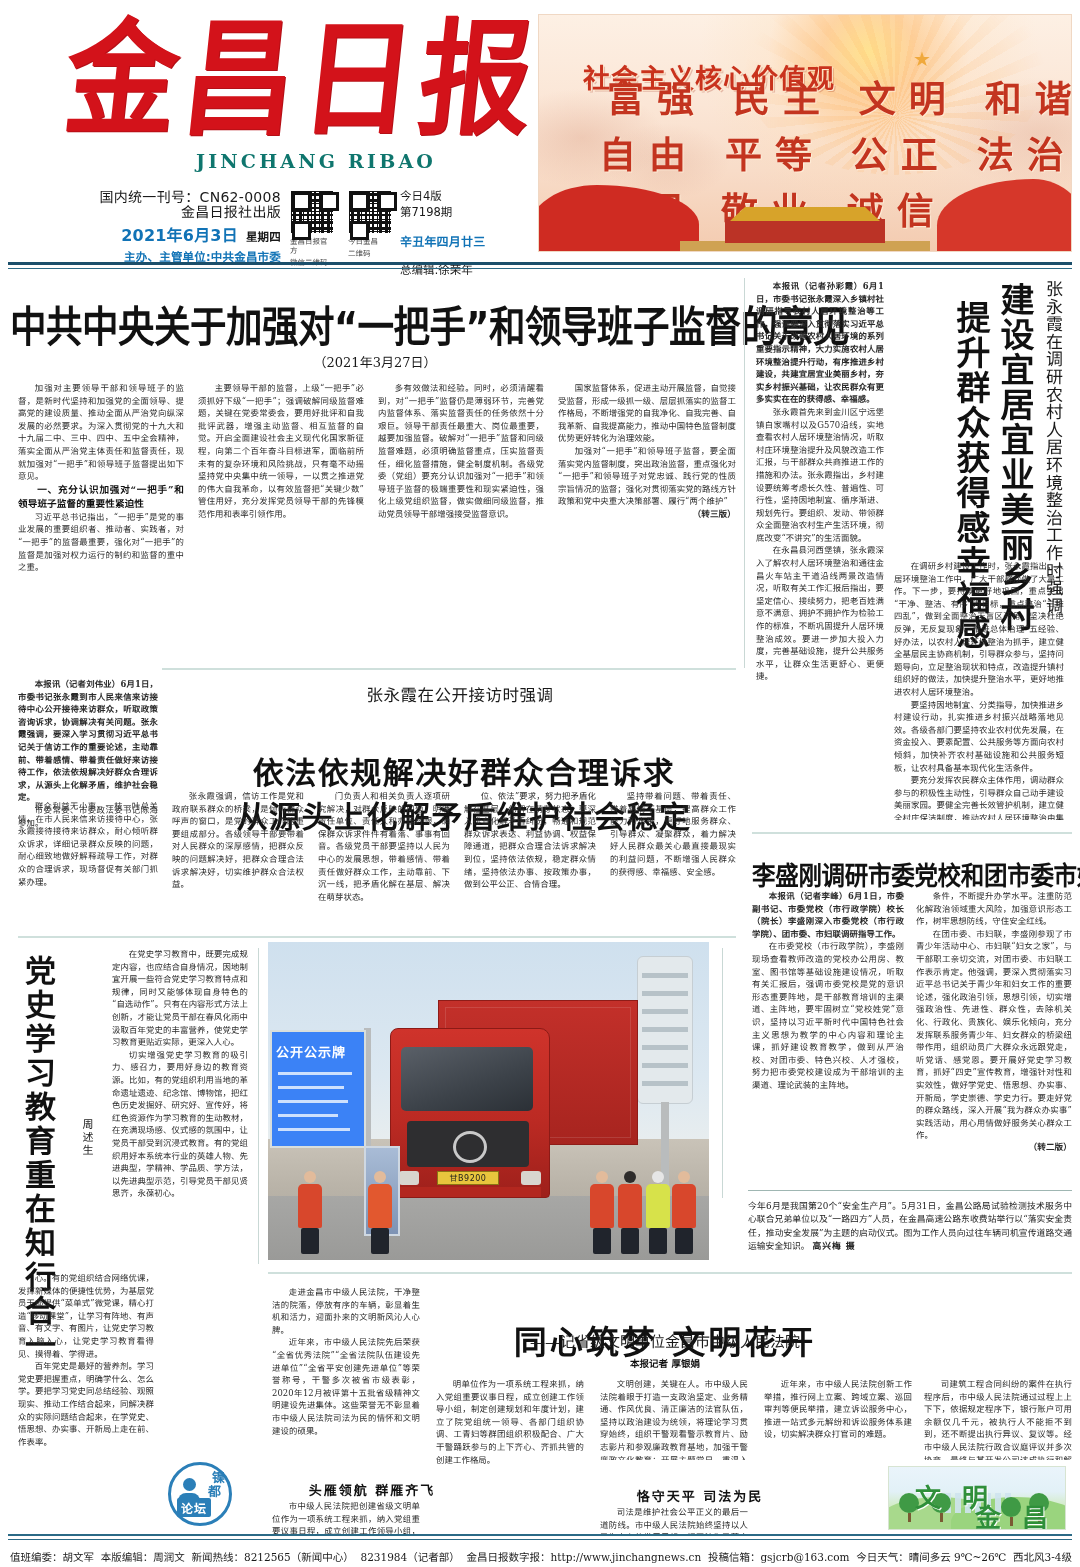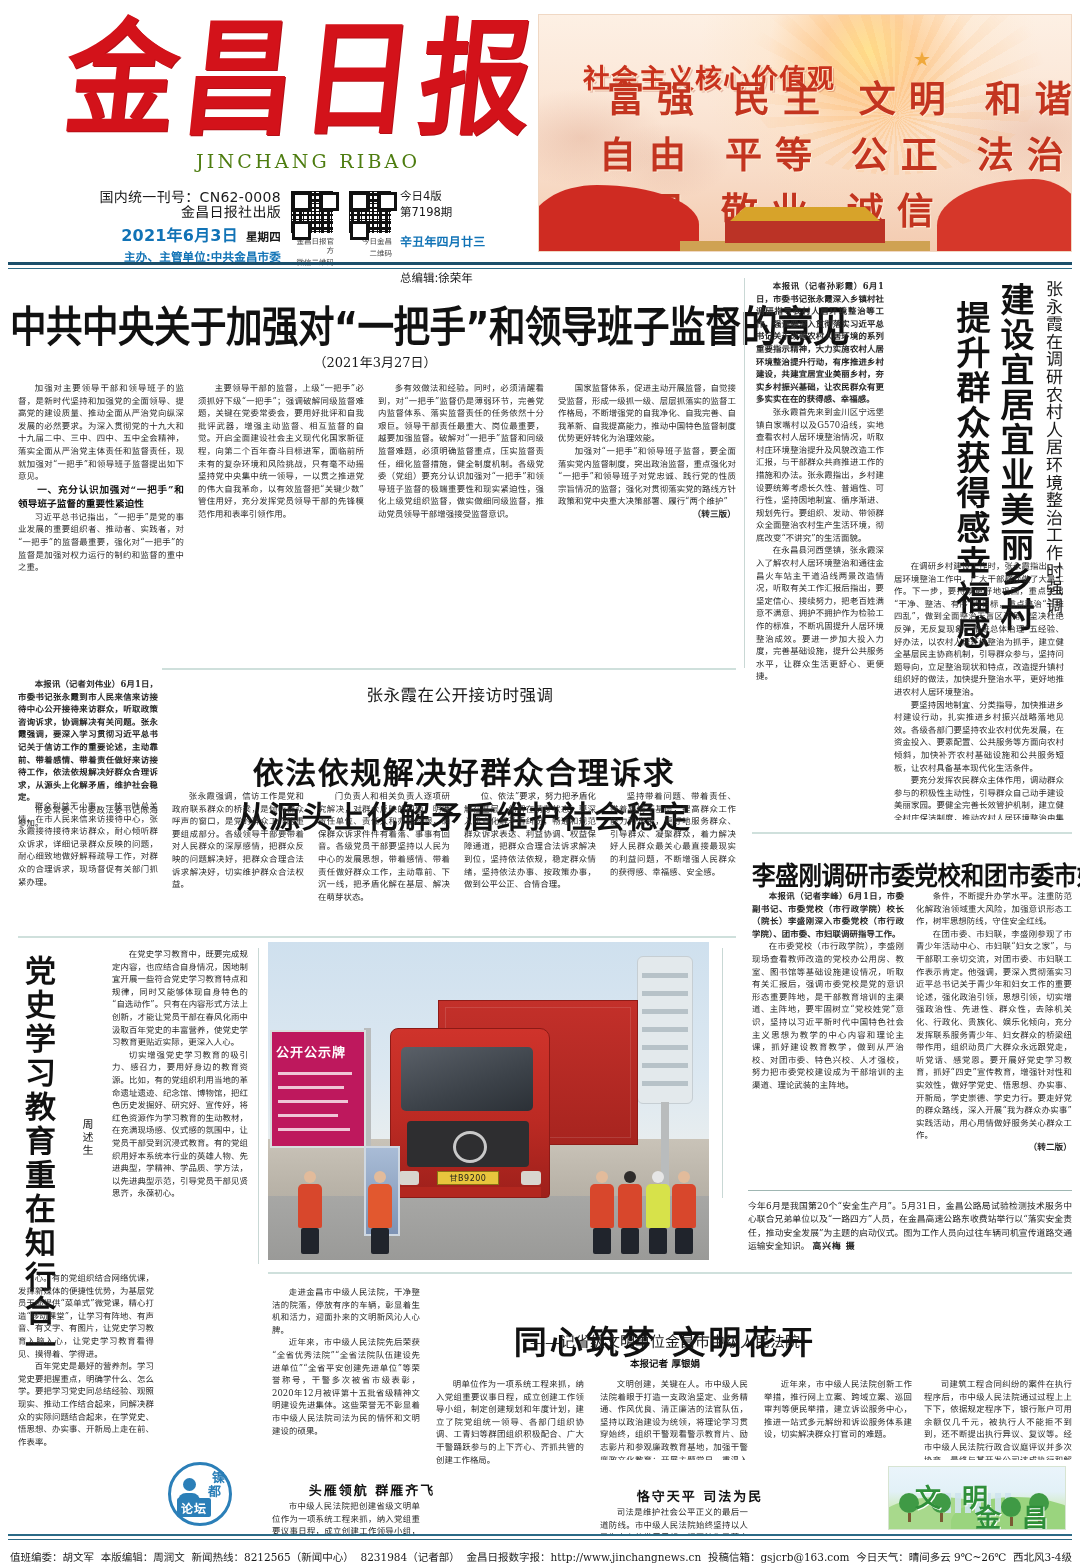--- a/index.html
+++ b/index.html
@@ -21,33 +21,33 @@
     color: #d3121a;
     font-family: "DejaVu Serif", "Liberation Serif", serif;
     font-size: 112px; font-weight: 700; line-height: 145px;
     letter-spacing: 6px;
     white-space: nowrap;
     transform: skewX(-6deg) scaleY(1.12);
     text-shadow: 1px 1px 0 #b50f16;
   }
   .logo-pinyin {
     position: absolute; left: 196px; top: 150px;
-    color: #4d7c0f; font-family: "DejaVu Serif","Liberation Serif",serif;
-    font-size: 19px; font-weight: 400; letter-spacing: 3.2px;
+    color: #0f766e; font-family: "DejaVu Serif","Liberation Serif",serif;
+    font-size: 19px; font-weight: 700; letter-spacing: 3.2px;
   }
 
   .mast-info { position: absolute; left: 0; top: 190px; width: 530px; height: 70px; }
   .mast-left { position: absolute; left: 66px; top: 0; width: 215px; text-align: right; }
   .mi-row1, .mi-row2 { font-size: 14px; color: #1a1a1a; line-height: 15px; letter-spacing: .3px; }
   .mi-date { margin-top: 2px; font-size: 16px; font-weight: 700; color: #1173b6; letter-spacing: .2px; white-space: nowrap; }
   .mi-date .wk { font-size: 11.5px; color:#1a1a1a; font-weight:700; margin-left: 8px; }
   .mi-org { margin-top: 2px; font-size: 11.5px; font-weight:700; color: #1173b6; white-space: nowrap; letter-spacing:.2px;}
 
   .qr-wrap { position:absolute; left: 290px; top: 0; display:flex; gap: 14px; }
-  .qr-item { width: 44px; text-align:right; }
+  .qr-item { width: 44px; text-align:left; }
   .qr-code { width: 44px; height: 44px; position:relative;
     background-image:
       linear-gradient(90deg,#111 1px,transparent 1px),
       linear-gradient(#111 1px,transparent 1px),
       linear-gradient(90deg,#111 2px,transparent 2px),
       linear-gradient(#111 2px,transparent 2px);
     background-size: 4px 4px, 4px 4px, 7px 7px, 7px 7px;
     background-position: 0 0, 0 0, 2px 3px, 3px 2px;
     background-color:#fff;
     border: 1px solid #fff;
@@ -55,21 +55,21 @@
   .qr-code::before, .qr-code::after{
     content:""; position:absolute; width:13px; height:13px; border:3px solid #111; background:#fff;
   }
   .qr-code::before{ left:1px; top:1px; box-shadow: 28px 0 0 -3px #fff, 28px 0 0 0 #111 ; }
   .qr-code::after{ left:1px; top:30px; }
   .qr-cap { font-size: 7.5px; color:#444; line-height: 9px; margin-top:3px; }
 
   .mast-right { position: absolute; left: 400px; top: -2px; width: 130px; }
   .mr-1, .mr-2 { font-size: 11.5px; color:#1a1a1a; line-height: 16px; }
   .mr-3 { font-size: 12px; font-weight: 700; color:#1173b6; margin-top: 12px; letter-spacing:.2px;}
-  .mr-4 { font-size: 11.5px; color:#1a1a1a; margin-top: 20px; }
+  .mr-4 { font-size: 11.5px; color:#1a1a1a; margin-top: 12px; }
 
   
   .values-banner {
     position: absolute; left: 538px; top: 14px; width: 534px; height: 238px;
     overflow: hidden;
     background:
       radial-gradient(circle at 62% 16%, rgba(255,226,140,.95) 0%, rgba(255,190,110,.55) 12%, rgba(255,222,180,.25) 26%, rgba(255,255,255,0) 44%),
       linear-gradient(180deg,#fdf0e4 0%, #fbe6d6 38%, #f8dcc8 66%, #f3cbb0 100%);
     border: 1px solid #f0d8c4;
   }
@@ -193,21 +193,21 @@
     writing-mode: vertical-rl; text-orientation: upright; white-space:nowrap;
     font-family:"DejaVu Serif","Liberation Serif",serif;
     font-size: 11px; color:#222; letter-spacing: 2px;
   }
 
   
   .photo { position:absolute; left: 268px; top: 942px; width: 441px; height: 318px; overflow:hidden; background:#cfd7dd; }
   .ph-sky { position:absolute; inset:0; background: linear-gradient(180deg,#cfe0ee 0%, #dce8f1 42%, #e7edef 62%, #d9d6cf 63%, #cfc9bf 100%); }
   .ph-ground { position:absolute; left:0; right:0; bottom:0; height: 38%; background: linear-gradient(180deg,#c9c3b8 0%, #b9b3a8 40%, #a9a49b 100%); }
   .ph-road { position:absolute; left:0; right:0; bottom:0; height: 20%; background: linear-gradient(180deg,#a7a7a5,#9a9a98); }
-  .ph-sign { position:absolute; left: 2px; top: 88px; width: 96px; height: 118px; background:#be185d; border:2px solid #d8dedd; }
+  .ph-sign { position:absolute; left: 2px; top: 88px; width: 96px; height: 118px; background:#3b82f6; border:2px solid #d8dedd; }
   .ph-sign-t { position:absolute; left: 4px; top: 10px; font-size: 13px; font-weight:700; color:#fff; letter-spacing:1px; white-space:nowrap;}
   .ph-sign-l { position:absolute; left: 6px; height: 3px; background: rgba(255,255,255,.75); }
   .ph-post { position:absolute; background:#b9bcbd; }
   .ph-board { position:absolute; right: 16px; top: 14px; width: 56px; height: 148px; background:#e3e9ec; border-radius: 6px; border:1px solid #c6ced3;}
   .ph-board i { position:absolute; left: 4px; right: 4px; height: 5px; background:#b7c2c8; display:block; }
   .ph-truck-box { position:absolute; left: 170px; top: 58px; width: 200px; height: 145px; background: linear-gradient(180deg,#c3302a,#a7241f); border: 1px solid #8e1c18; }
   .ph-truck-box::after{ content:""; position:absolute; inset: 6px; border:1px solid rgba(255,255,255,.12); }
   .ph-cab { position:absolute; left: 122px; top: 86px; width: 160px; height: 170px; background: linear-gradient(180deg,#cf332b 0%, #bb2a23 55%, #9e201b 100%); border-radius: 8px 10px 4px 4px; border:1px solid #8c1a16; }
   .ph-wind { position:absolute; left: 10px; top: 18px; width: 132px; height: 64px; background: linear-gradient(160deg,#5a6068,#3c4249 60%,#2b3036); border-radius: 5px; }
   .ph-grille { position:absolute; left: 16px; top: 92px; width: 122px; height: 46px; background:#2e2e30; border-radius: 4px; }

